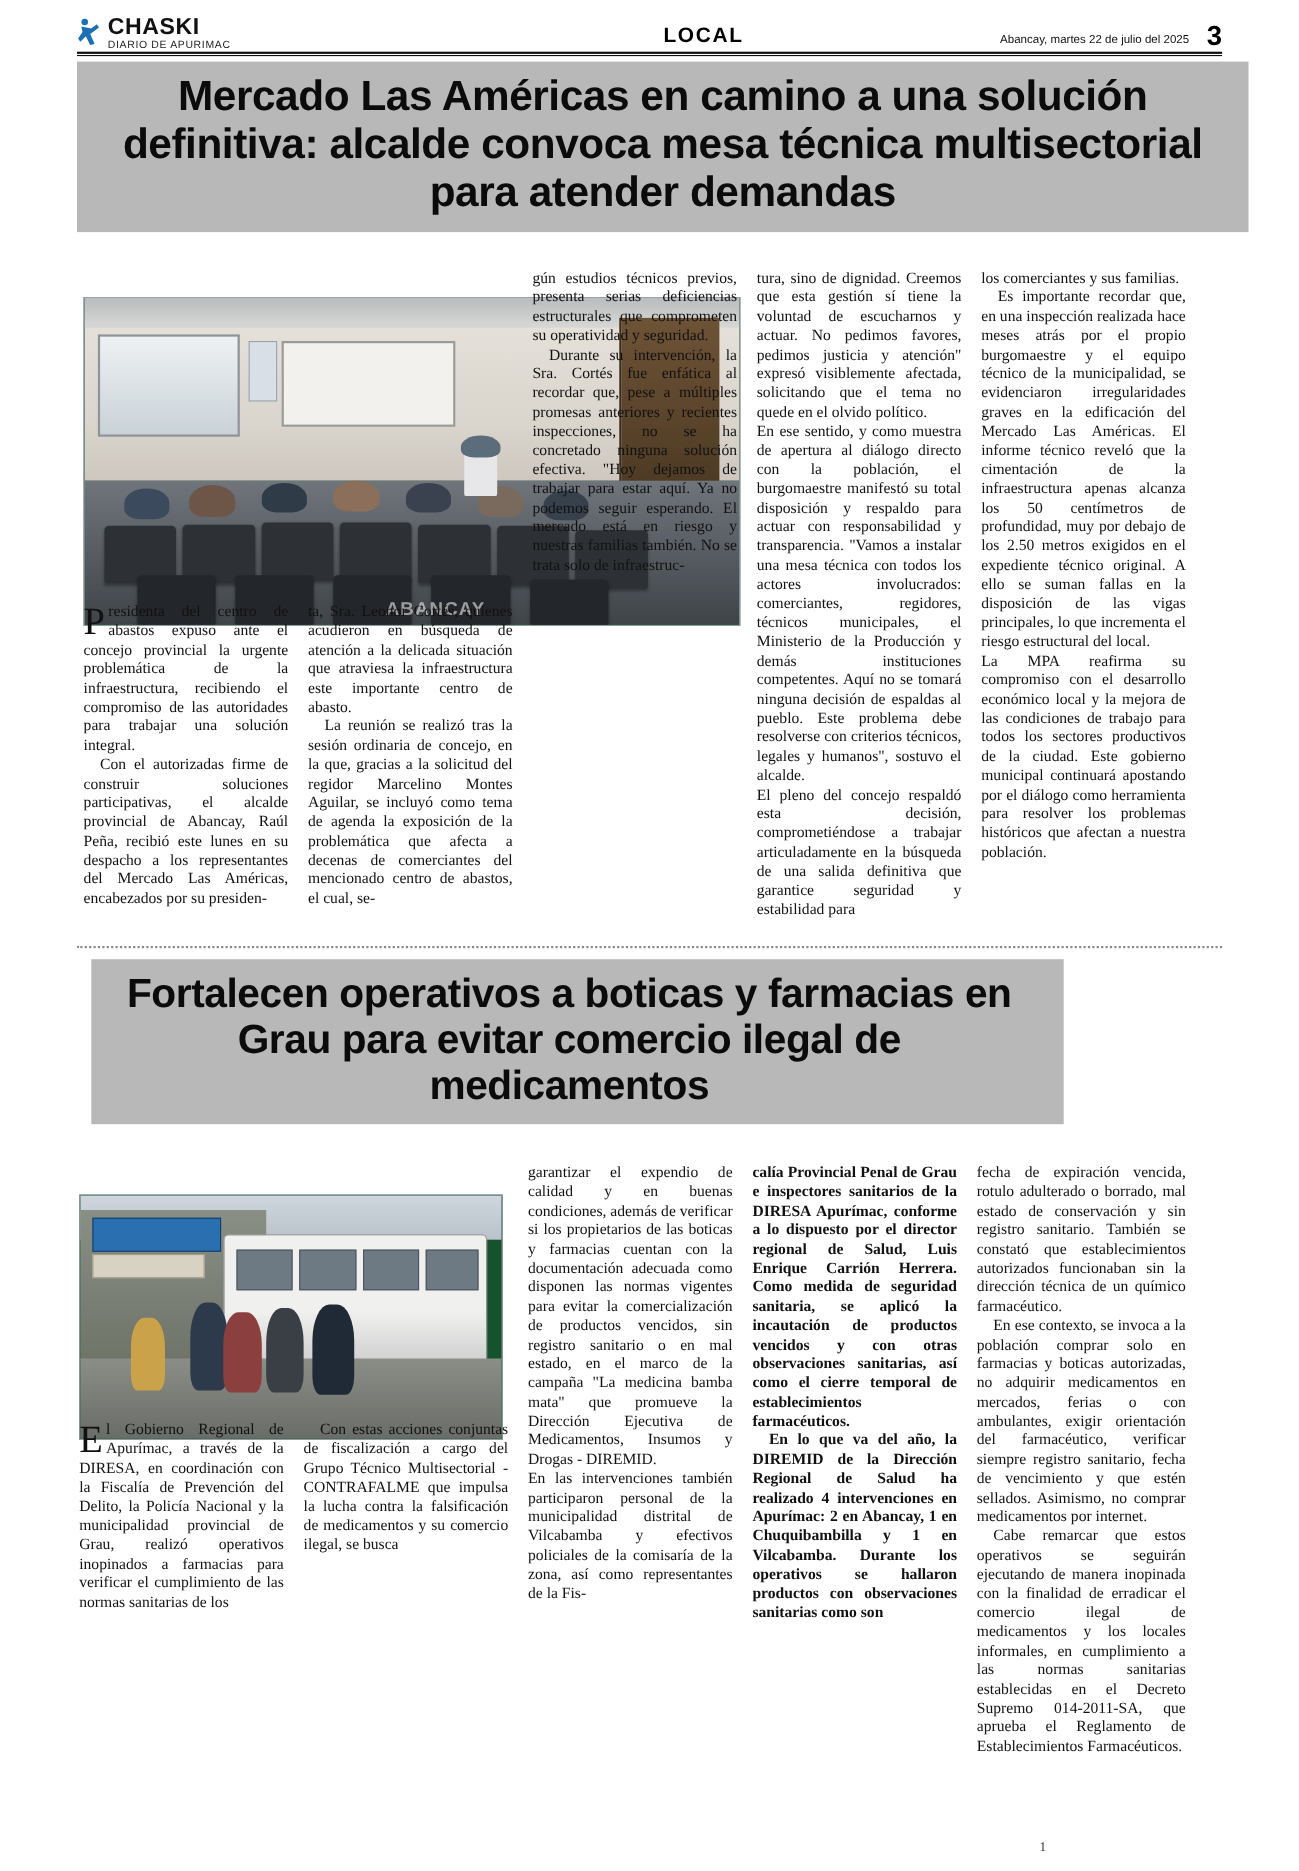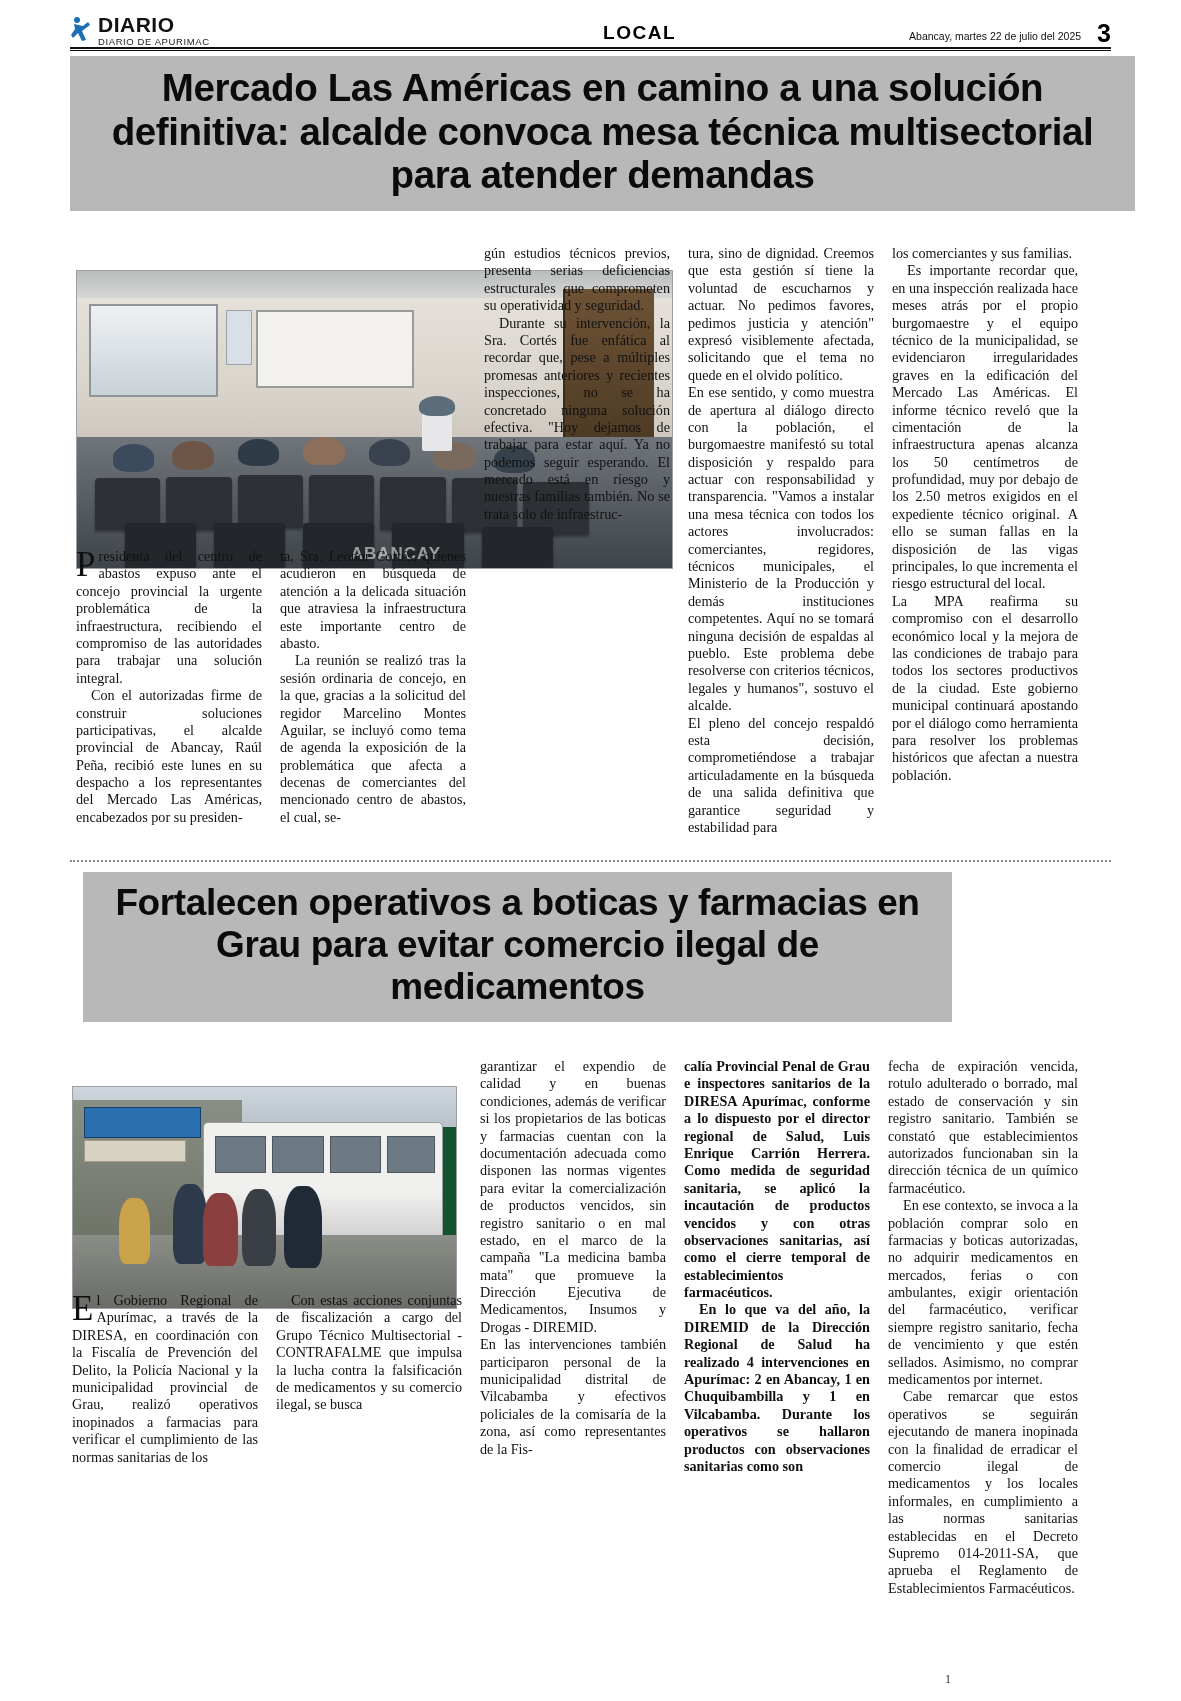--- a/index.html
+++ b/index.html
@@ -117,21 +117,21 @@
   #headline-1 {
     left: 70px; top: 56px;
     width: 1041px;
     padding: 10px 12px 14px 12px;
     font-size: 38.5px;
     line-height: 1.13;
   }
   #headline-2 {
     left: 83px; top: 872px;
     width: 845px;
-    padding: 10px 12px 13px 12px;
+    padding: 10px 27px 13px 12px;
     font-size: 37px;
     line-height: 1.14;
   }
 
   
   .photo {
     position: absolute;
     overflow: hidden;
     background: #14532d;
     border: 1px solid #9aa0a6;
@@ -291,21 +291,21 @@
 
   <div class="masthead">
     <div class="mast-logo">
       <span class="mast-icon">
         <svg viewBox="0 0 22 26" width="22" height="26" aria-hidden="true">
           <circle cx="7" cy="4" r="3" fill="#1b6fb5"></circle>
           <path d="M4 8 L13 10 L18 6 L20 9 L12 15 L16 24 L12 25 L8 17 L3 22 L1 19 L5 13 Z" fill="#1b6fb5"></path>
         </svg>
       </span>
       <span class="mast-titles">
-        <span class="mast-title">DIARIO</span>
+        <span class="mast-title">CHASKI</span>
         <div class="mast-sub">DIARIO DE APURIMAC</div>
       </span>
     </div>
     <div class="mast-section">LOCAL</div>
     <div class="mast-right">
       <div class="mast-date">Abancay, martes 22 de julio del 2025</div>
       <div class="mast-page">3</div>
     </div>
   </div>
   <div class="mast-rule"></div>

